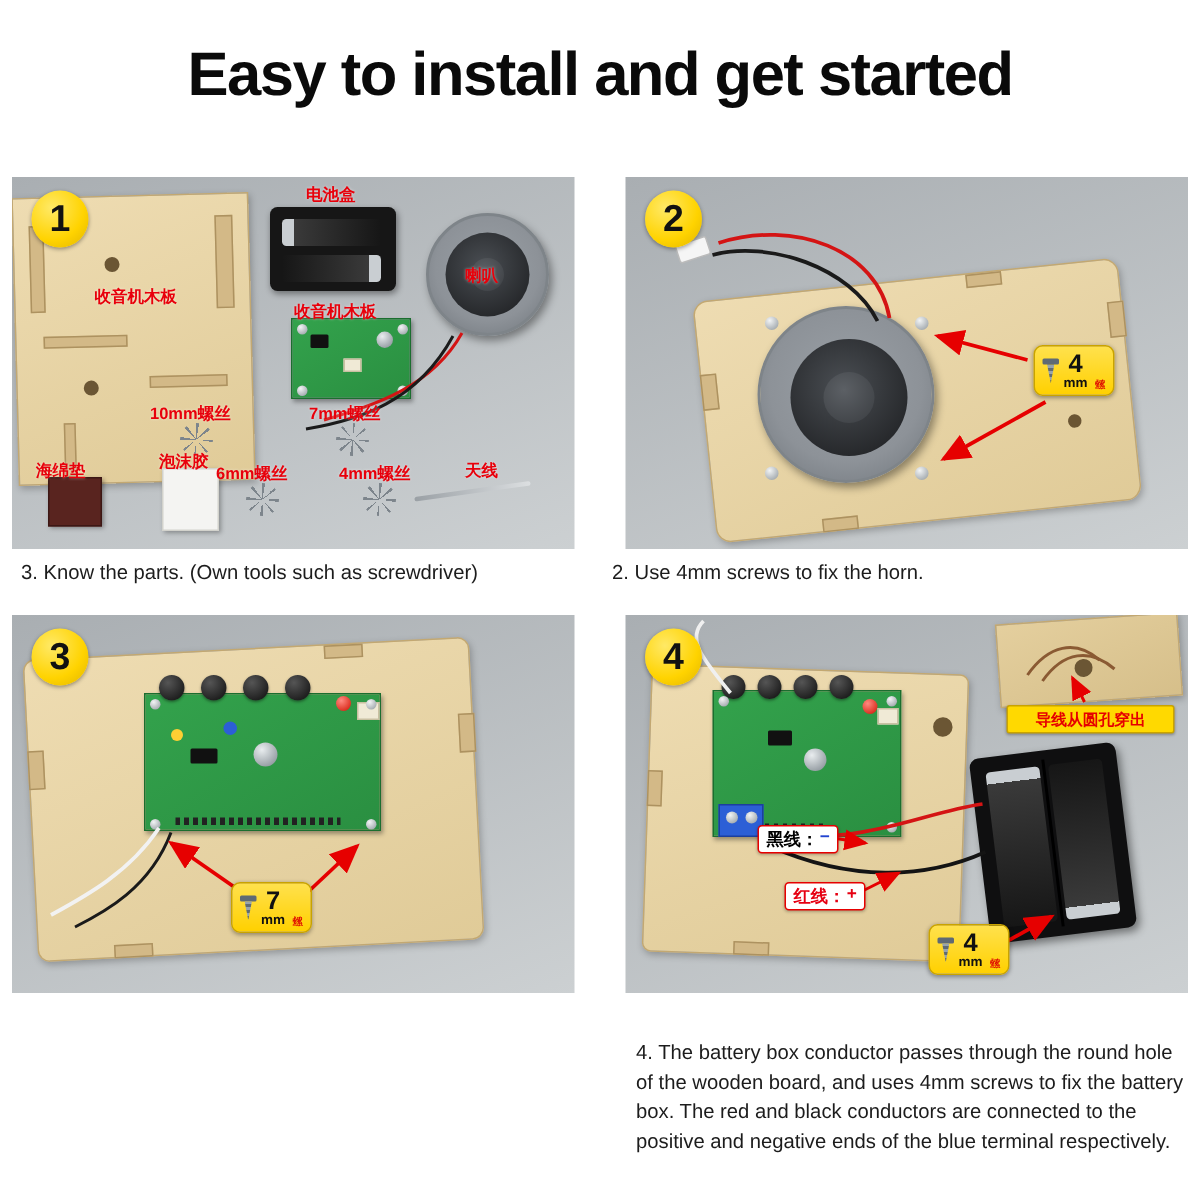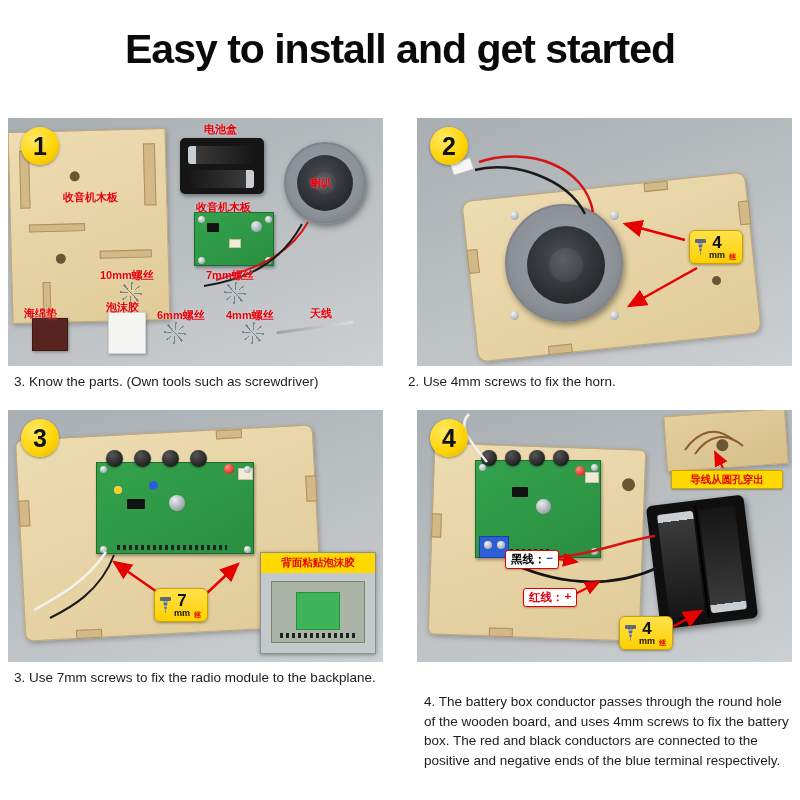--- a/index.html
+++ b/index.html
@@ -101,21 +101,21 @@
     <div class="dot-screw" style="left:70px;top:3px"></div>
     <div class="dot-screw" style="left:3px;top:44px"></div>
     <div class="dot-screw" style="left:70px;top:44px"></div>
   </div>
   <div class="red-label" style="left:188px;top:82px">收音机木板</div>
 
   <div class="red-label" style="left:92px;top:150px">10mm螺丝</div>
   <div class="burst" style="left:112px;top:164px;width:22px;height:22px"></div>
   <div class="red-label" style="left:198px;top:150px">7mm螺丝</div>
   <div class="burst" style="left:216px;top:164px;width:22px;height:22px"></div>
-  <div class="red-label" style="left:149px;top:190px">6mm螺丝</div>
+  <div class="red-label" style="left:136px;top:190px">6mm螺丝</div>
   <div class="burst" style="left:156px;top:204px;width:22px;height:22px"></div>
   <div class="red-label" style="left:218px;top:190px">4mm螺丝</div>
   <div class="burst" style="left:234px;top:204px;width:22px;height:22px"></div>
 
   <div class="red-label" style="left:302px;top:188px">天线</div>
   <div style="position:absolute;left:268px;top:208px;width:78px;height:3px;border-radius:2px;background:linear-gradient(90deg,#9aa0a5,#dcdfe1);transform:rotate(-8deg)"></div>
 
   <div style="position:absolute;left:24px;top:200px;width:36px;height:33px;background:#59241f;border:1px solid #3c1714;box-shadow:1px 1px 3px rgba(0,0,0,.35)"></div>
   <div class="red-label" style="left:16px;top:188px">海绵垫</div>
   <div style="position:absolute;left:100px;top:194px;width:38px;height:42px;background:#f4f4f2;border:1px solid #d2d2cc;box-shadow:1px 1px 3px rgba(0,0,0,.3)"></div>
@@ -204,29 +204,20 @@
 
   <div class="badge" style="left:146px;top:178px">
     <span class="screw-ic"></span>
     <span class="bcol">
       <span class="val">7</span>
       <span class="unit">mm</span>
     </span>
     <span class="cn">螺丝</span>
   </div>
 
-  <div class="inset" style="left:252px;top:142px;width:116px;height:102px">
-    <div class="inset-head">背面粘贴泡沫胶</div>
-    <div class="inset-body">
-      <div class="pcb-back">
-        <div class="foam"></div>
-        <div class="pins"></div>
-      </div>
-    </div>
-  </div>
 
   <svg class="arrows" viewBox="0 0 375 252">
     <defs>
       <marker id="ah3" markerWidth="9" markerHeight="8" refX="7" refY="3.5" orient="auto">
         <path d="M0,0 L8,3.5 L0,7 z" fill="#e60000"></path>
       </marker>
     </defs>
     <path d="M98,142 C78,172 48,188 26,200" stroke="#f2f2f2" stroke-width="2.5" fill="none"></path>
     <path d="M106,145 C92,182 62,198 42,208" stroke="#1a1a1a" stroke-width="2" fill="none"></path>
     <path d="M152,184 L106,152" stroke="#e60000" stroke-width="2.5" fill="none" marker-end="url(#ah3)"></path>
@@ -303,15 +294,14 @@
     <path d="M238,126 C195,132 150,158 94,142" stroke="#d41414" stroke-width="2.5" fill="none"></path>
     <path d="M240,158 C200,176 150,178 96,154" stroke="#141414" stroke-width="2.5" fill="none"></path>
     <path d="M306,58 L298,42" stroke="#e60000" stroke-width="2" fill="none" marker-end="url(#ah4)"></path>
     <path d="M134,148 L160,152" stroke="#e60000" stroke-width="2" fill="none" marker-end="url(#ah4)"></path>
     <path d="M154,186 L182,172" stroke="#e60000" stroke-width="2" fill="none" marker-end="url(#ah4)"></path>
     <path d="M250,220 L284,201" stroke="#e60000" stroke-width="2.5" fill="none" marker-end="url(#ah4)"></path>
   </svg>
 </div>
 
 <div class="caption" id="cap3">
-  <div style="white-space:nowrap">3. Use 7mm screws to fix the radio module to the backplane.</div>
 </div>
 <div class="caption" id="cap4">4. The battery box conductor passes through the round hole of the wooden board, and uses 4mm screws to fix the battery box. The red and black conductors are connected to the positive and negative ends of the blue terminal respectively.</div>
 
 </body></html>

